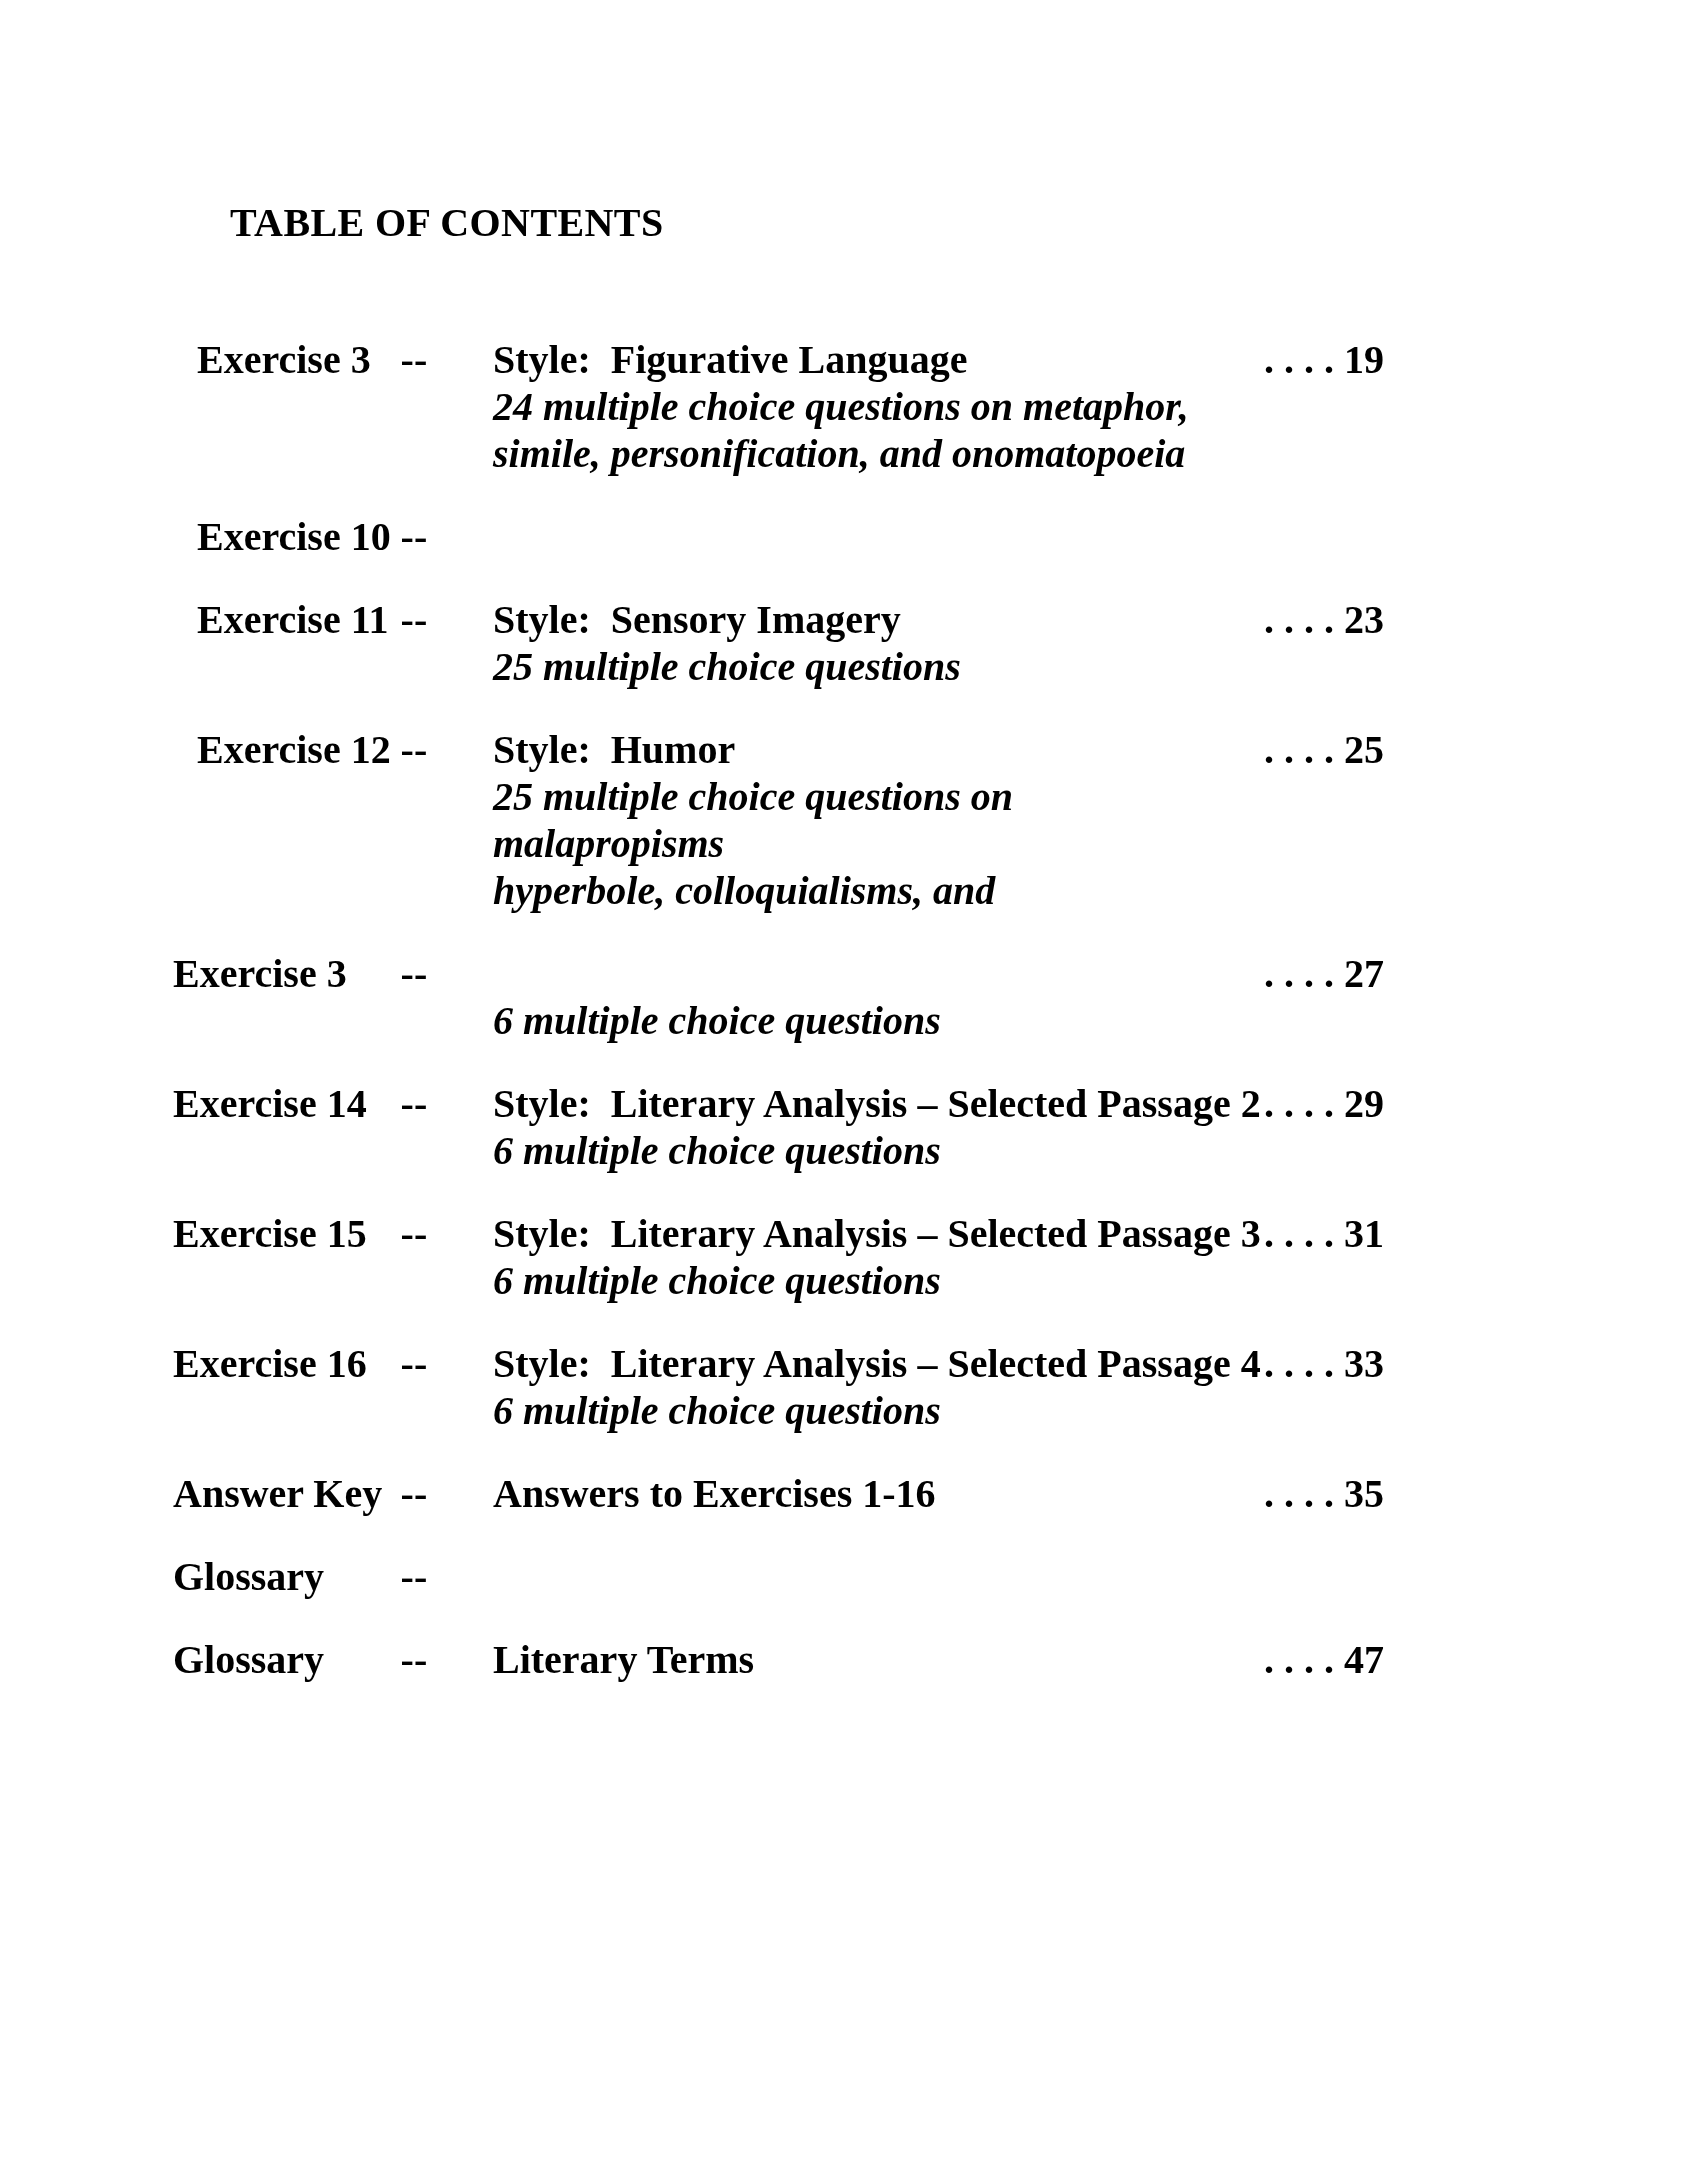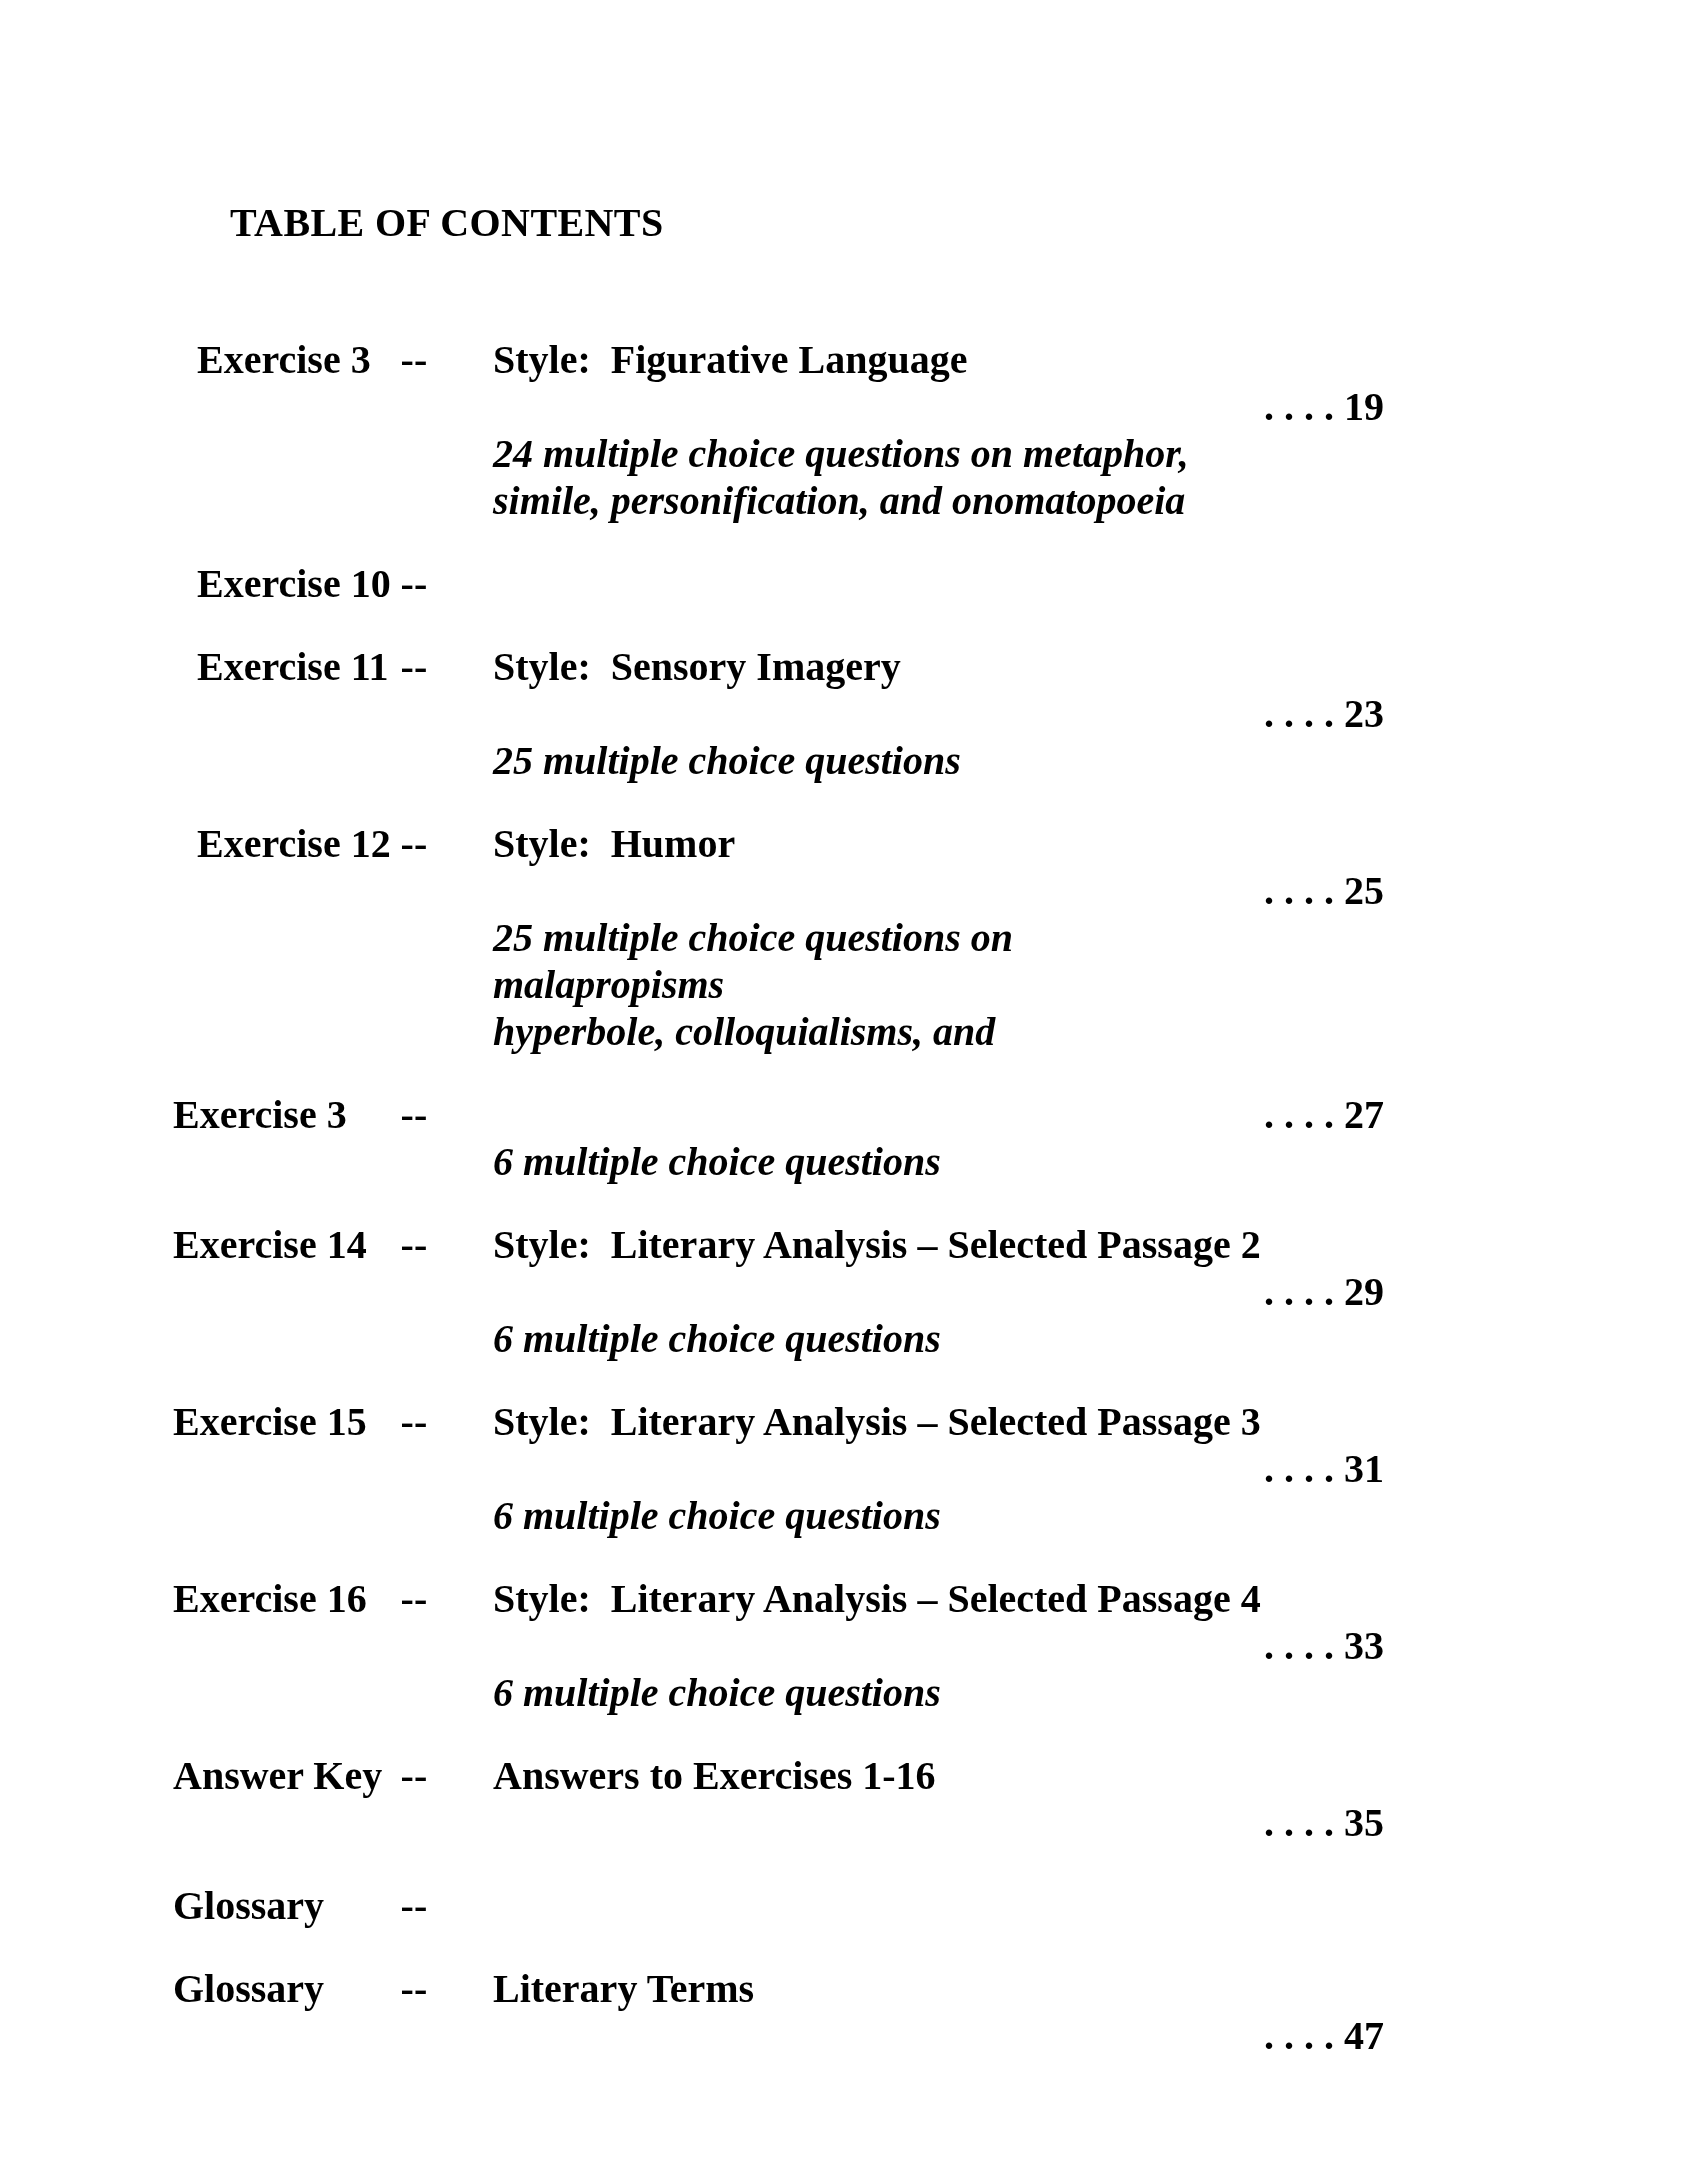--- a/index.html
+++ b/index.html
@@ -51,22 +51,21 @@
     box-sizing: border-box;
     padding-left: 2.6px;
     white-space: pre;
   }
   .c-main {
     flex: 1 1 auto;
     min-width: 0;
   }
   .c-title-line {
     display: flex;
-    flex-direction: column;
-    align-items: flex-start;
+    align-items: center;
     white-space: pre;
   }
   .c-title {
     flex: 0 0 auto;
     white-space: pre;
   }
   .c-page {
     flex: 0 0 auto;
     margin-left: auto;
     white-space: pre;

